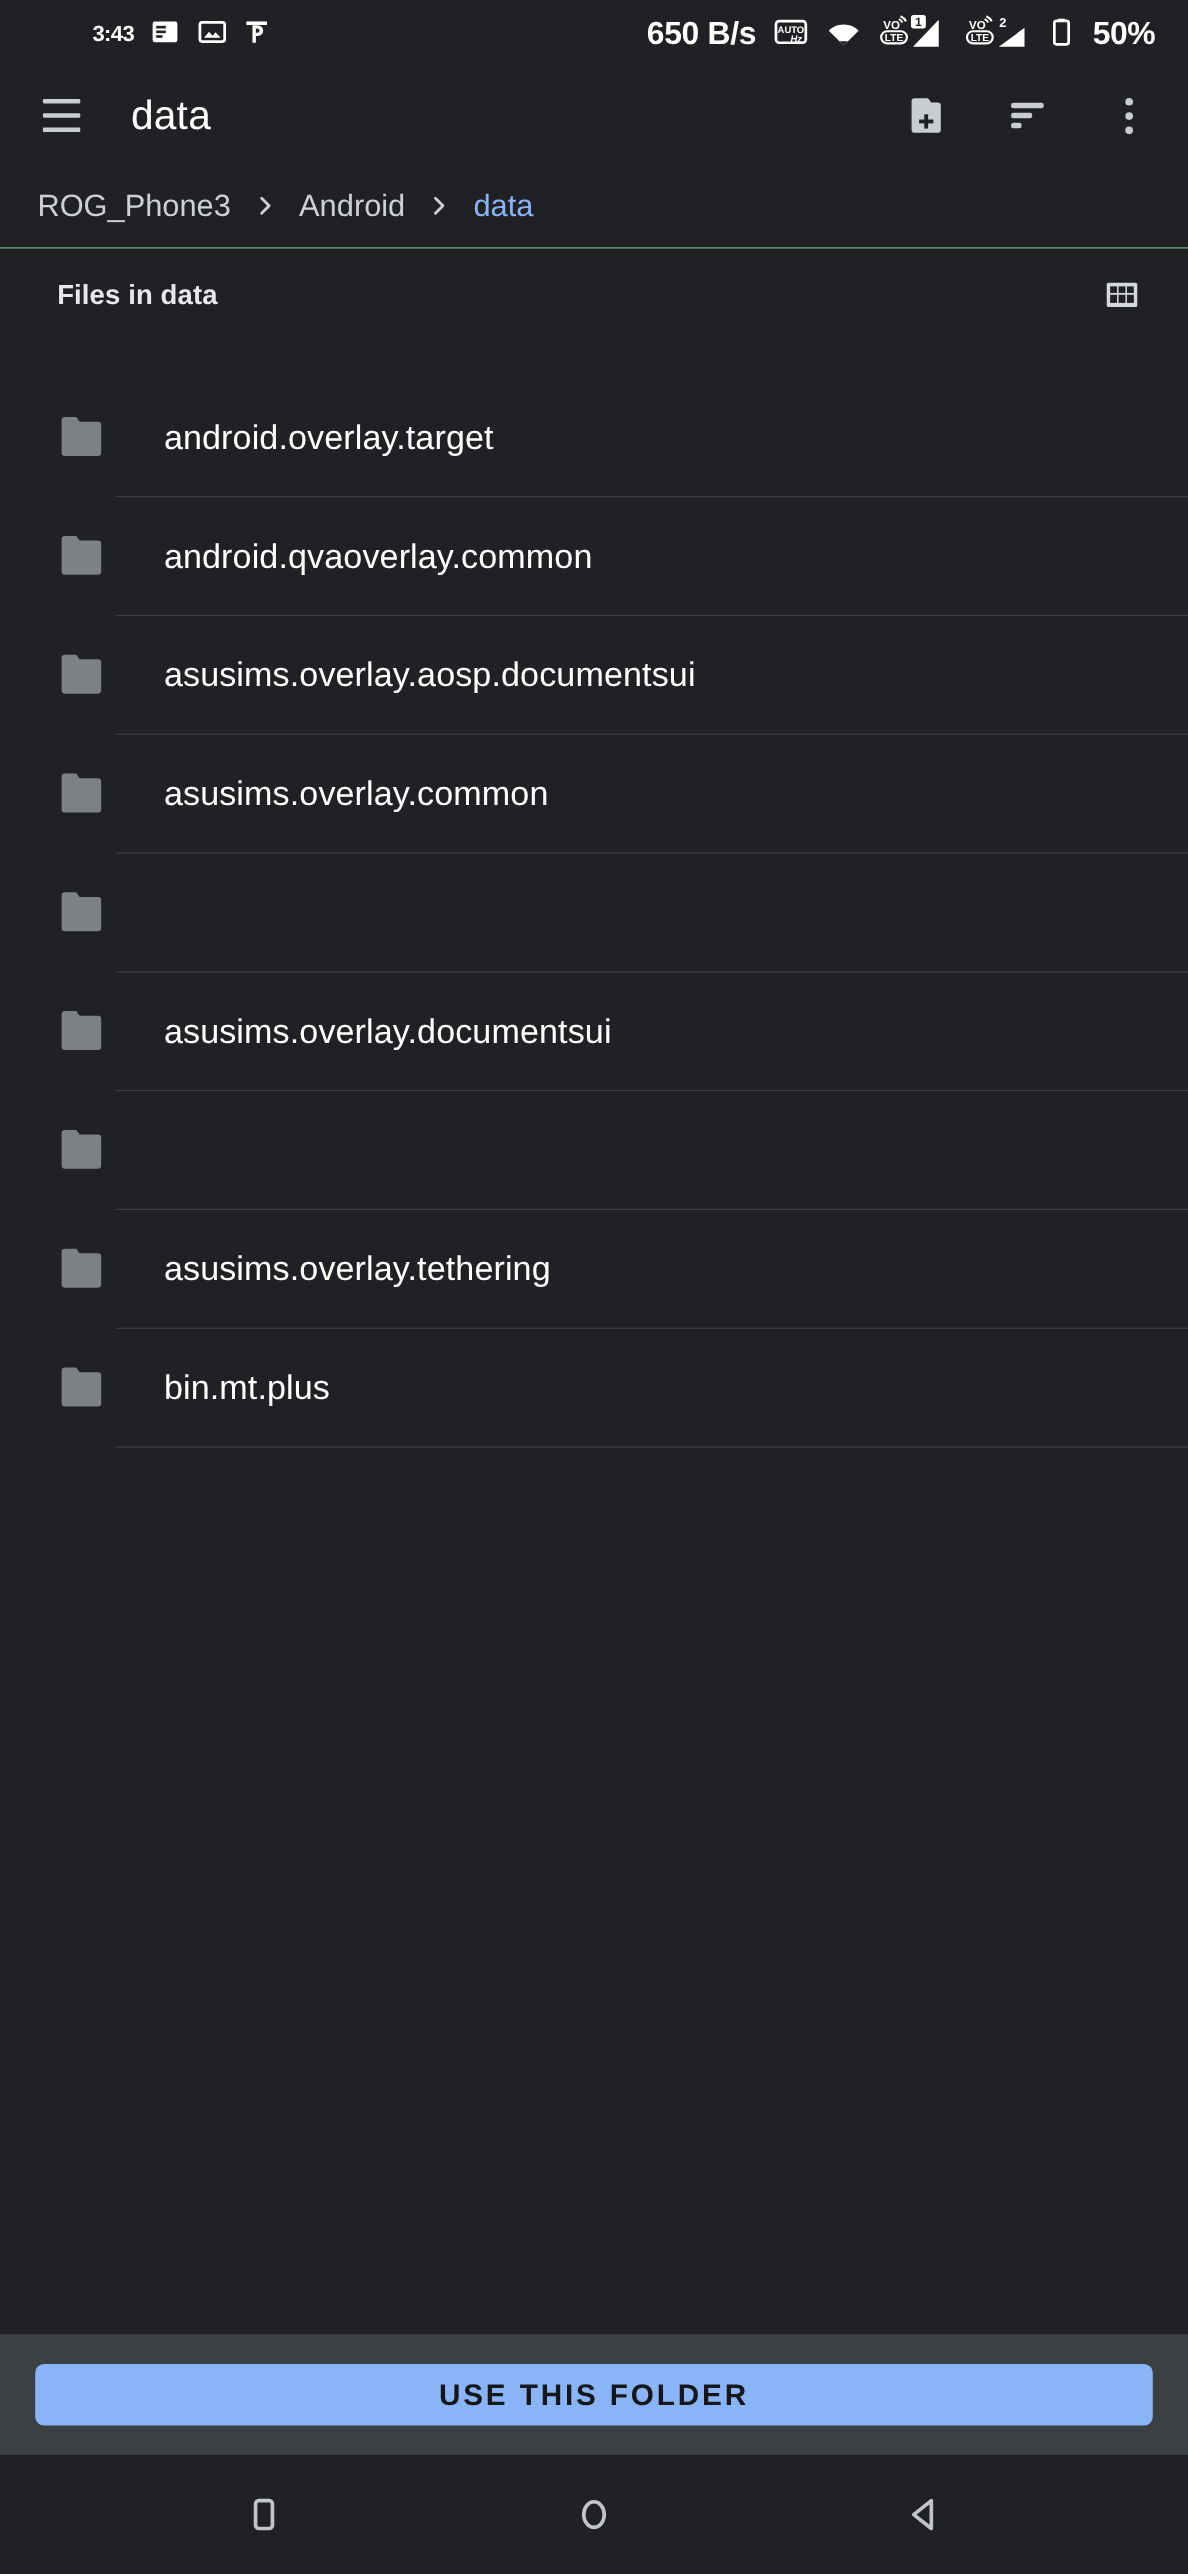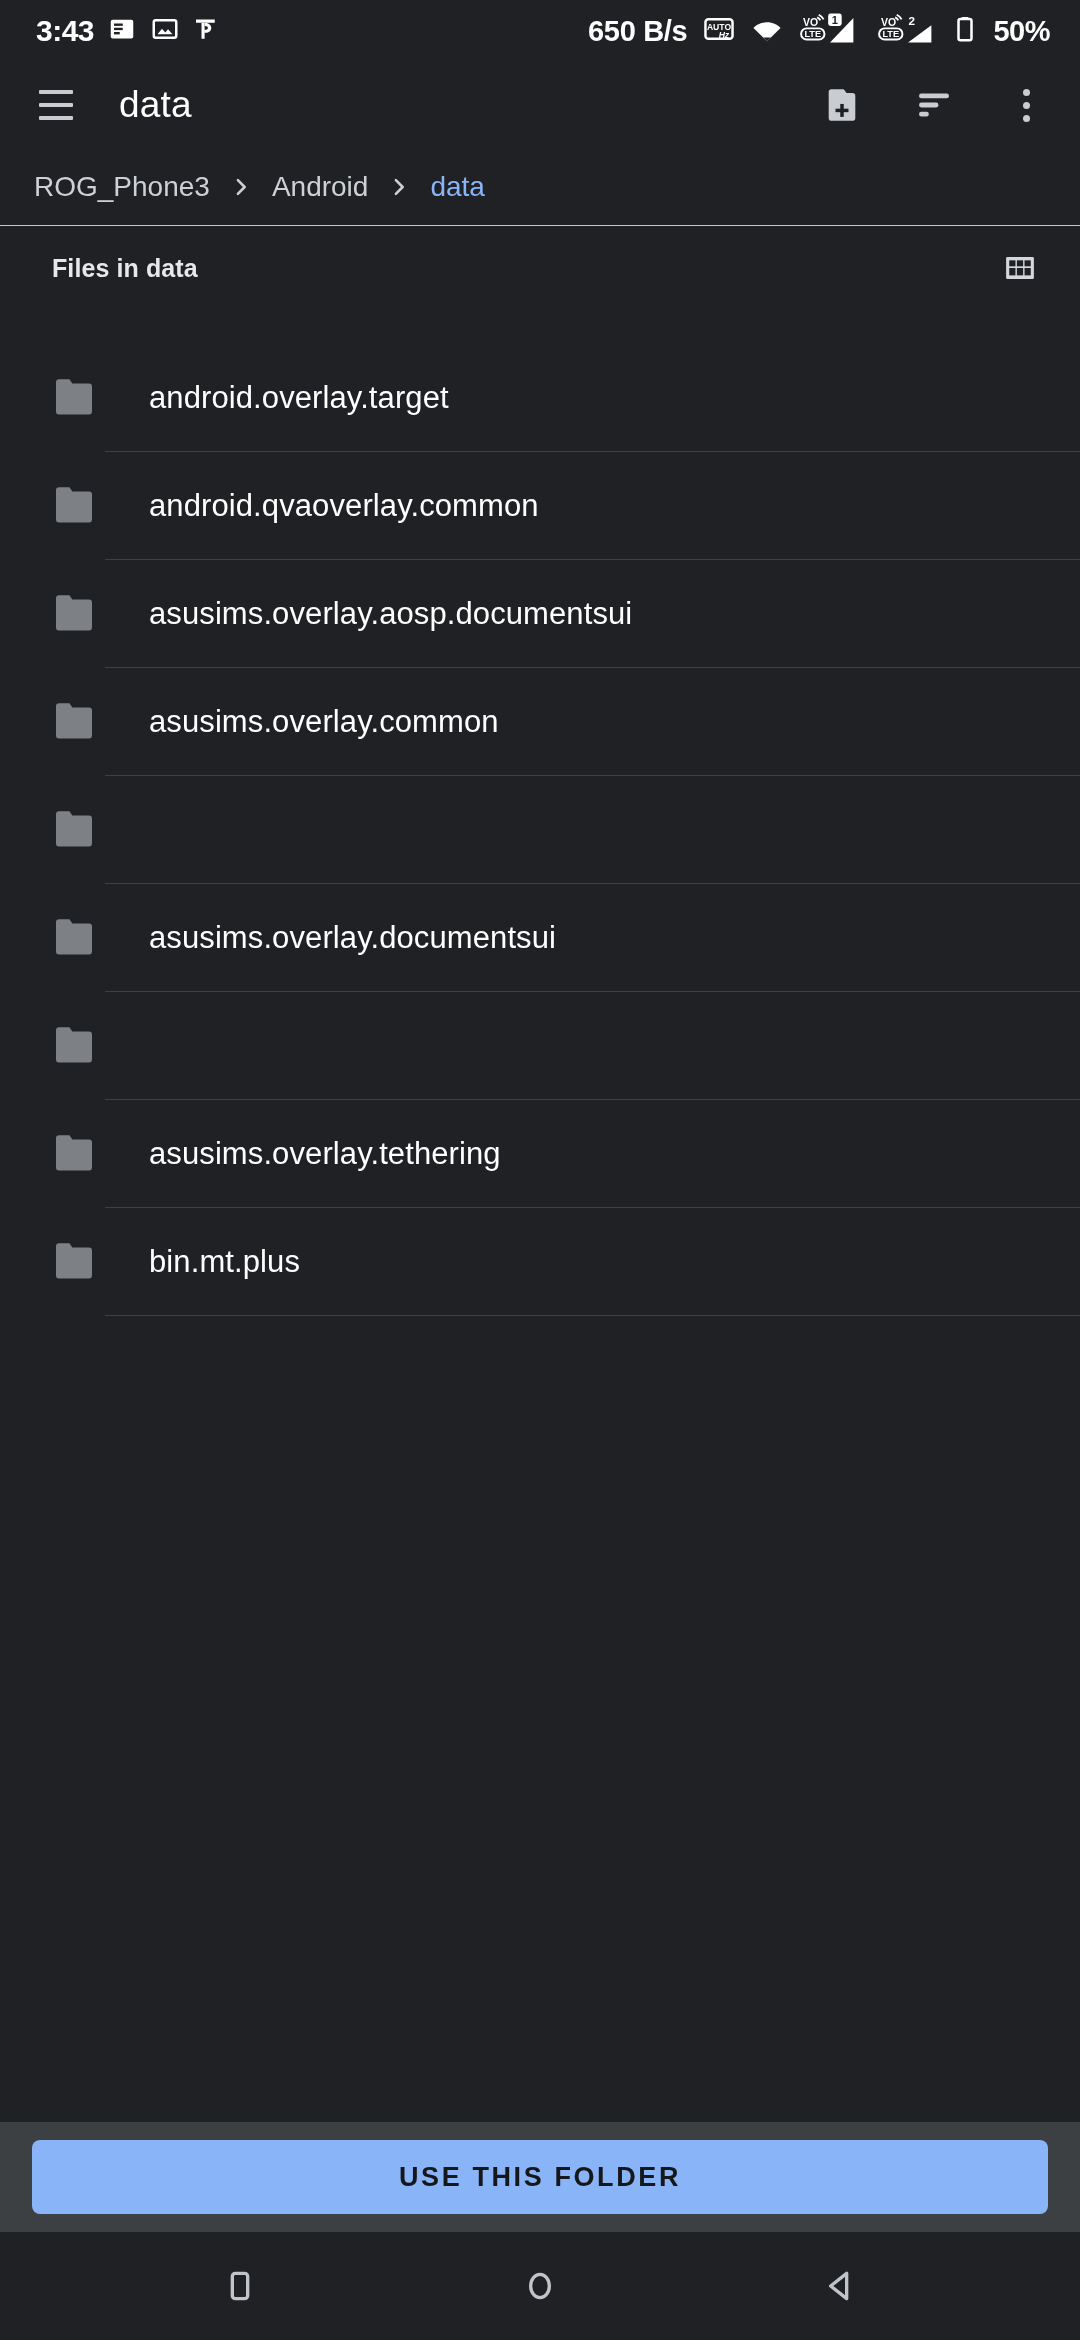--- a/index.html
+++ b/index.html
@@ -19,21 +19,21 @@
   
   .statusbar {
     height:62px; flex:0 0 62px;
     display:flex; align-items:center;
     padding:0 30px 0 36px;
     background:#202124;
     color:#ffffff;
   }
   .sb-left { display:flex; align-items:center; gap:13px; }
   .sb-right { margin-left:auto; display:flex; align-items:center; gap:16px;justify-content:flex-end; }
-  .sb-time { font-size:30px; font-weight:700; letter-spacing:-0.5px; }
+  .sb-time { font-size:20px; font-weight:700; letter-spacing:-0.5px;margin-left:48px; }
   .sb-rate { font-size:29px; font-weight:700; letter-spacing:-0.3px; }
   .sb-batt { font-size:29px; font-weight:700; letter-spacing:-0.5px; margin-left:2px;}
   .sb-ico { display:block; }
 
   
   .toolbar {
     height:86px; flex:0 0 86px;
     display:flex; align-items:center;
     padding:0 26px 0 28px;
     background:#202124;
@@ -103,21 +103,21 @@
   }
 
   
   .bottombar {
     flex:0 0 110px; height:110px;
     background:#3c4043;
     display:flex; align-items:center; justify-content:center;
     padding:0 32px;
   }
   .use-btn {
-    width:100%; height:74px;
+    width:100%; height:56px;
     background:#8ab4f8;
     border:none; border-radius:8px;
     color:#15171a;
     font-family:"Liberation Sans", sans-serif;
     font-size:27px; font-weight:700;
     letter-spacing:2.6px;
     display:flex; align-items:center; justify-content:center;
   }
 
   

